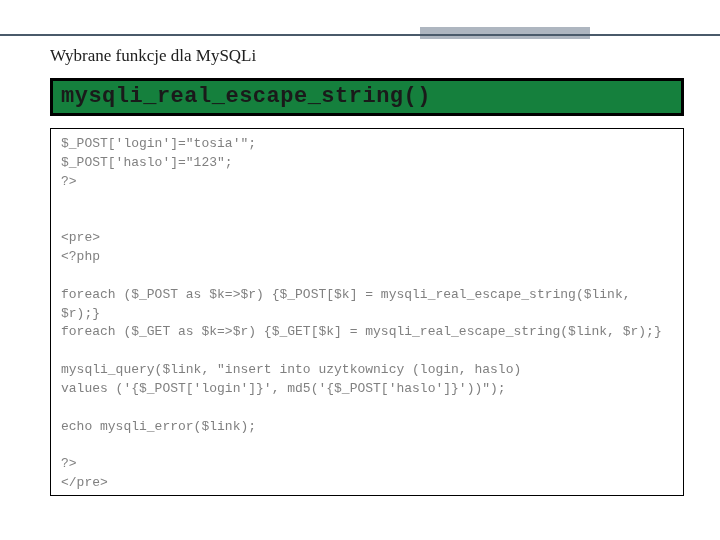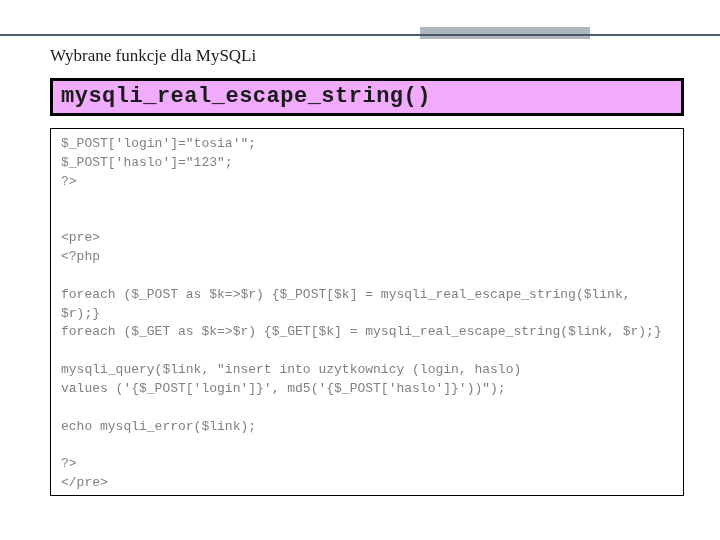--- a/index.html
+++ b/index.html
@@ -34,21 +34,21 @@
     right: 36px;
     margin-left: 20px;
   }
   .title {
     font-family: Georgia, "Times New Roman", serif;
     font-size: 17px;
     margin: 0 0 12px 0;
   }
   .func-box {
     border: 3px solid #000;
-    background: #f0abfc;
+    background: #15803d;
     padding: 3px 8px 4px 8px;
     margin-bottom: 12px;
   }
   .func-text {
     font-family: "Courier New", Courier, monospace;
     font-size: 22px;
     font-weight: bold;
     color: #1a1a1a;
     letter-spacing: 0.5px;
   }

